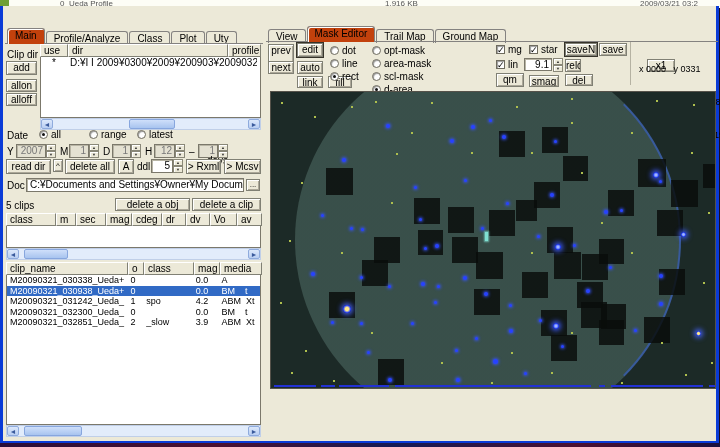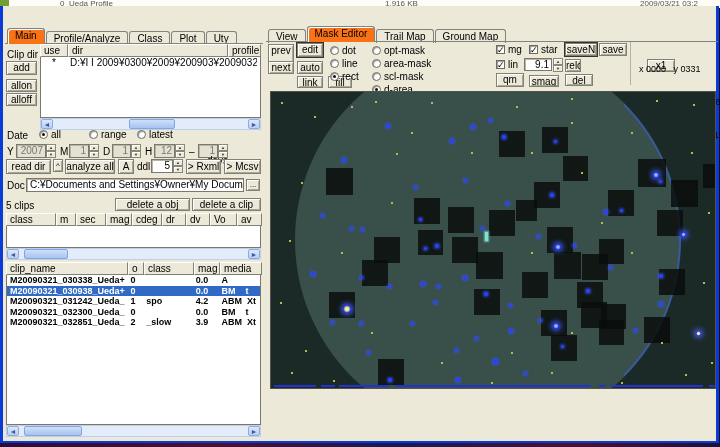--- a/index.html
+++ b/index.html
@@ -52,21 +52,21 @@
     border-radius:50%; background:#111; }
   .check { position:absolute; font-size:10px; display:flex; align-items:center; gap:3px; white-space:nowrap; }
   .check i { width:9px; height:9px; background:#fff; border:1px solid #6e6b5e;
     box-shadow:inset 1px 1px 1px #999; font-size:9px; line-height:8px; color:#000; text-align:center;
     font-style:normal; flex:0 0 auto; }
 
   
   .tabstrip { position:absolute; display:flex; align-items:flex-end; }
   .tab { background:#ece9d8; border:1px solid #848280; border-bottom:none; border-radius:3px 3px 0 0;
     font-size:10px; padding:1px 7px 2px 7px; height:14px; line-height:12px; margin-right:1px; position:relative; top:1px; }
-  .tab.active { height:16px; background:#f97316; z-index:3; box-shadow:inset 1px 1px 0 #fff; top:0; }
+  .tab.active { height:16px; background:#c2410c; z-index:3; box-shadow:inset 1px 1px 0 #fff; top:0; }
   .tabline { position:absolute; height:1px; background:#fff; border-top:1px solid #848280; }
 
   
   .hscroll { position:absolute; height:12px; background:#e2ecfb; border:1px solid #c0cfe8; }
   .hscroll .arr { position:absolute; top:0; width:12px; height:10px; background:linear-gradient(180deg,#dce8fb,#b9cef2);
     border:1px solid #8fabdd; border-radius:2px; color:#3a5a9c; font-size:7px; line-height:9px; text-align:center; }
   .hscroll .thumb { position:absolute; top:0; height:10px; background:linear-gradient(180deg,#cfdffa,#a8c4ef);
     border:1px solid #87a6de; border-radius:2px; }
 
   
@@ -176,21 +176,21 @@
         <div class="sunken disabled" style="left: 195px; top: 138px; width: 20px; height: 14px; text-align: right; padding-right: 2px; line-height: 12px;">1</div>
         <div class="spin" style="left: 215px; top: 138px; height: 14px;">
           <span>▲</span>
           <span>▼</span>
         </div>
       </div>
     <div class="lbl" style="left:204px; top:149px;">days</div>
 
     <div class="btn" style="left:3px; top:153px; width:45px; height:15px; line-height:13px;">read dir</div>
     <div class="btn" style="left:50px; top:153px; width:10px; height:13px; font-size:8px;">^</div>
-    <div class="btn" style="left:62px; top:153px; width:50px; height:15px; line-height:13px;">analyze all</div>
+    <div class="btn" style="left:62px; top:153px; width:50px; height:15px; line-height:13px;">delete all</div>
     <div class="btn" style="left:115px; top:153px; width:16px; height:15px; line-height:13px;">A</div>
     <div class="lbl" style="left:134px; top:155px;">ddl</div>
     <div class="sunken" style="left:148px; top:153px; width:22px; height:14px; text-align:right; padding-right:2px; line-height:12px;">5</div>
     <div class="spin" style="left:170px; top:153px; height:14px;">
         <span>▲</span>
         <span>▼</span>
       </div>
     <div class="btn" style="left:183px; top:153px; width:35px; height:15px; line-height:13px;">&gt; Rxml</div>
     <div class="btn" style="left:221px; top:153px; width:37px; height:15px; line-height:13px;">&gt; Mcsv</div>
 
@@ -220,21 +220,21 @@
       <div class="arr" style="right:0;">►</div>
     </div>
 
     <div id="clip-head" class="thead" style="left:3px; top:256px;">
         <div class="th" style="width: 122px;">clip_name</div>
         <div class="th" style="width: 16px;">o</div>
         <div class="th" style="width: 50px;">class</div>
         <div class="th" style="width: 26px;">mag</div>
         <div class="th" style="width: 42px;">media</div>
       </div>
-    <div id="clip-body" class="tbody" style="left:3px; top:269px; width:255px; height:150px;font-weight:bold;">
+    <div id="clip-body" class="tbody" style="left:3px; top:269px; width:255px; height:150px;">
         <div class="trow">
           <div style="width: 122px;">M20090321_030338_Ueda+</div>
           <div style="width: 16px;">0</div>
           <div style="width: 50px;"></div>
           <div style="width: 26px;">0.0</div>
           <div style="width: 42px;">A</div>
         </div>
         <div class="trow sel">
           <div style="width: 122px;">M20090321_030938_Ueda+</div>
           <div style="width: 16px;">0</div>

